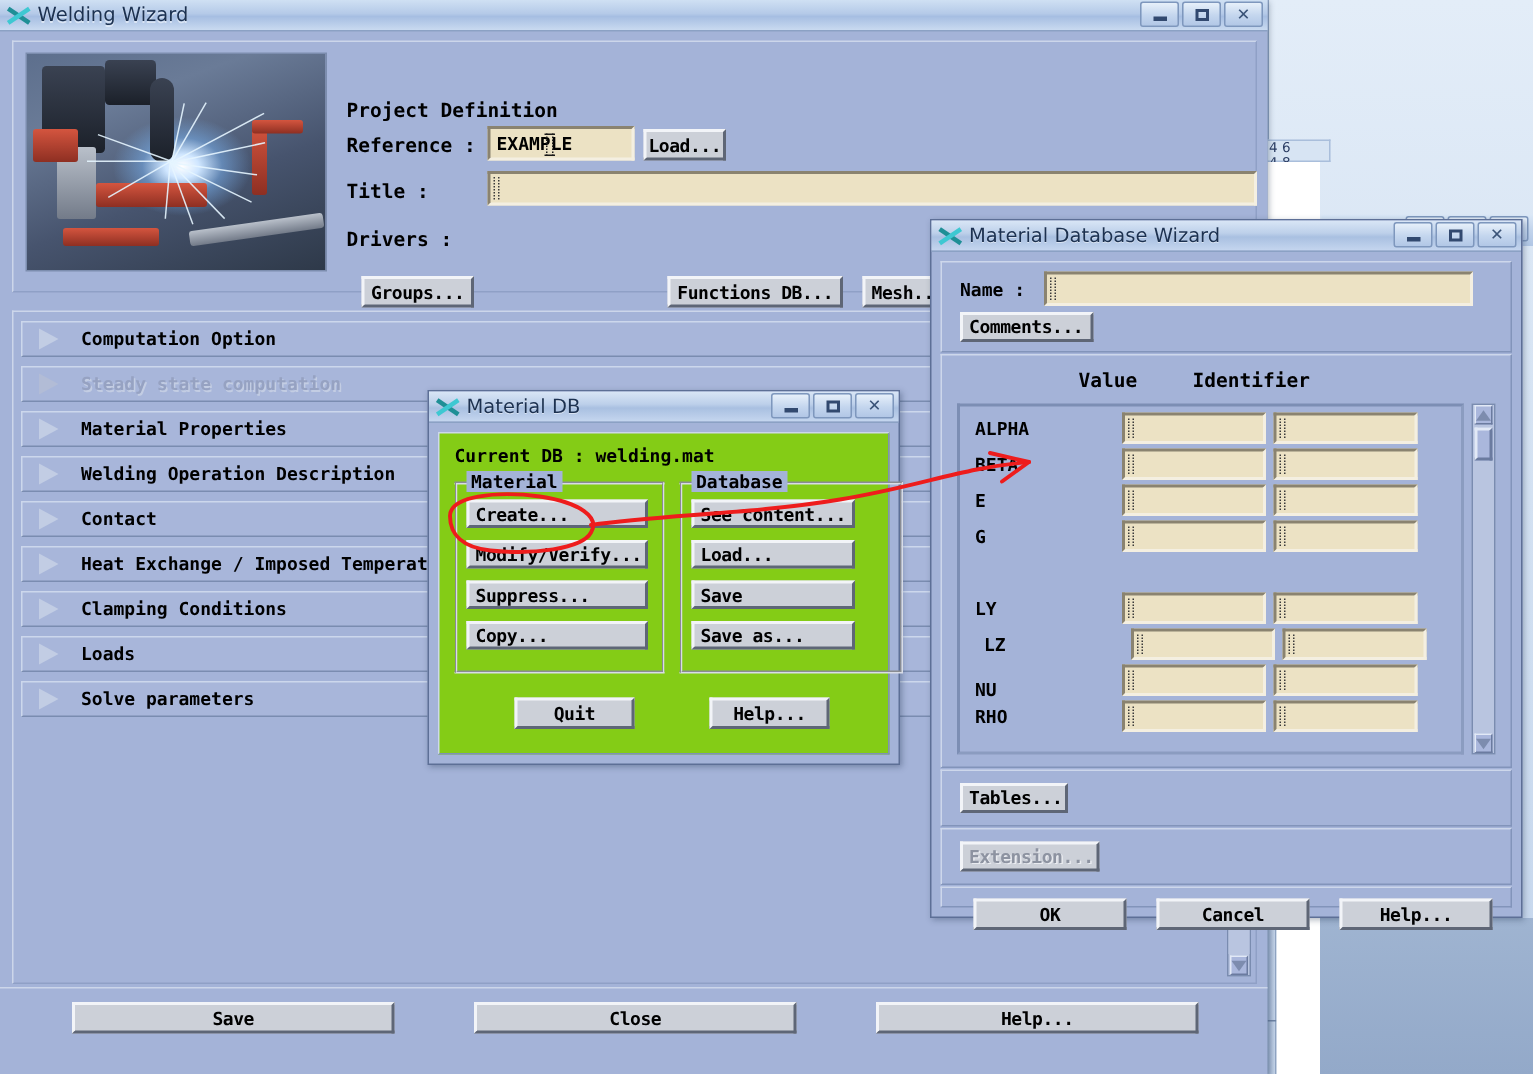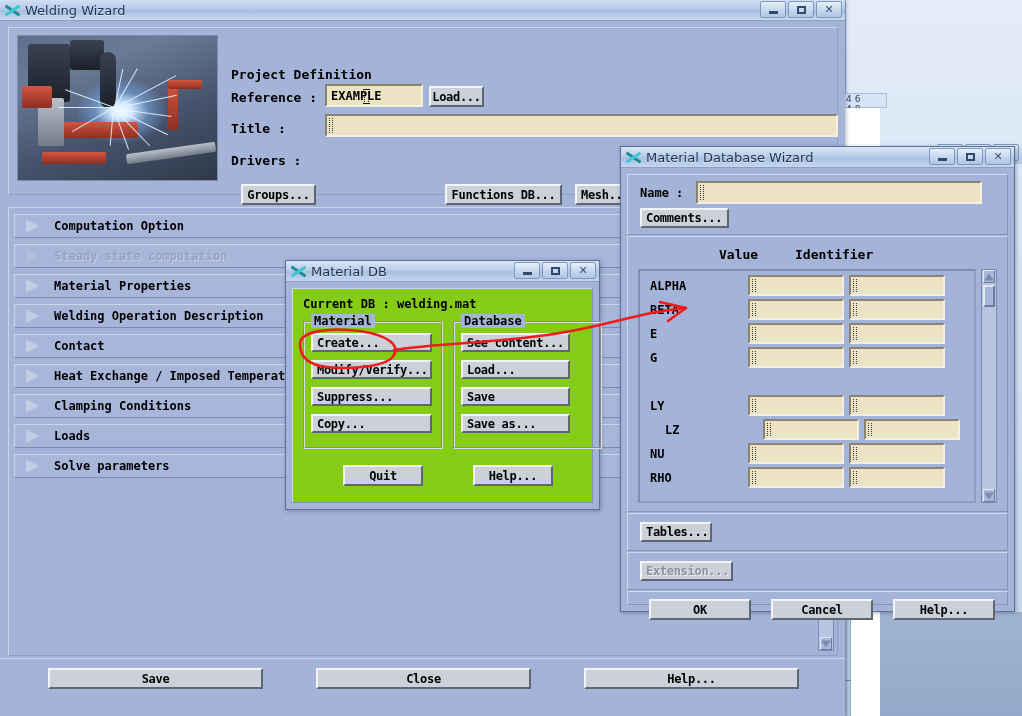--- a/index.html
+++ b/index.html
@@ -597,31 +597,31 @@
           </div>
           <div style="position:absolute;left:0;top:123px;width:338px;height:24px;">
             <span class="row-lbl" style="left:10px;top:5px;">LY</span>
             <div class="field" style="position:absolute;left:108px;top:1px;width:96px;height:21px;">
                 <span class="caret"></span>
               </div>
             <div class="field" style="position:absolute;left:209px;top:1px;width:96px;height:21px;">
                 <span class="caret"></span>
               </div>
           </div>
-          <div style="position:absolute;left:15px;top:147px;width:338px;height:24px;">
+          <div style="position:absolute;left:6px;top:147px;width:338px;height:24px;">
             <span class="row-lbl" style="left:10px;top:5px;">LZ</span>
             <div class="field" style="position:absolute;left:108px;top:1px;width:96px;height:21px;">
                 <span class="caret"></span>
               </div>
             <div class="field" style="position:absolute;left:209px;top:1px;width:96px;height:21px;">
                 <span class="caret"></span>
               </div>
           </div>
           <div style="position:absolute;left:0;top:171px;width:338px;height:24px;">
-            <span class="row-lbl" style="left:10px;top:5px;">NU</span>
+            <span class="row-lbl" style="left:10px;top:11px;">NU</span>
             <div class="field" style="position:absolute;left:108px;top:1px;width:96px;height:21px;">
                 <span class="caret"></span>
               </div>
             <div class="field" style="position:absolute;left:209px;top:1px;width:96px;height:21px;">
                 <span class="caret"></span>
               </div>
           </div>
           <div style="position:absolute;left:0;top:195px;width:338px;height:24px;">
             <span class="row-lbl" style="left:10px;top:5px;">RHO</span>
             <div class="field" style="position:absolute;left:108px;top:1px;width:96px;height:21px;">

